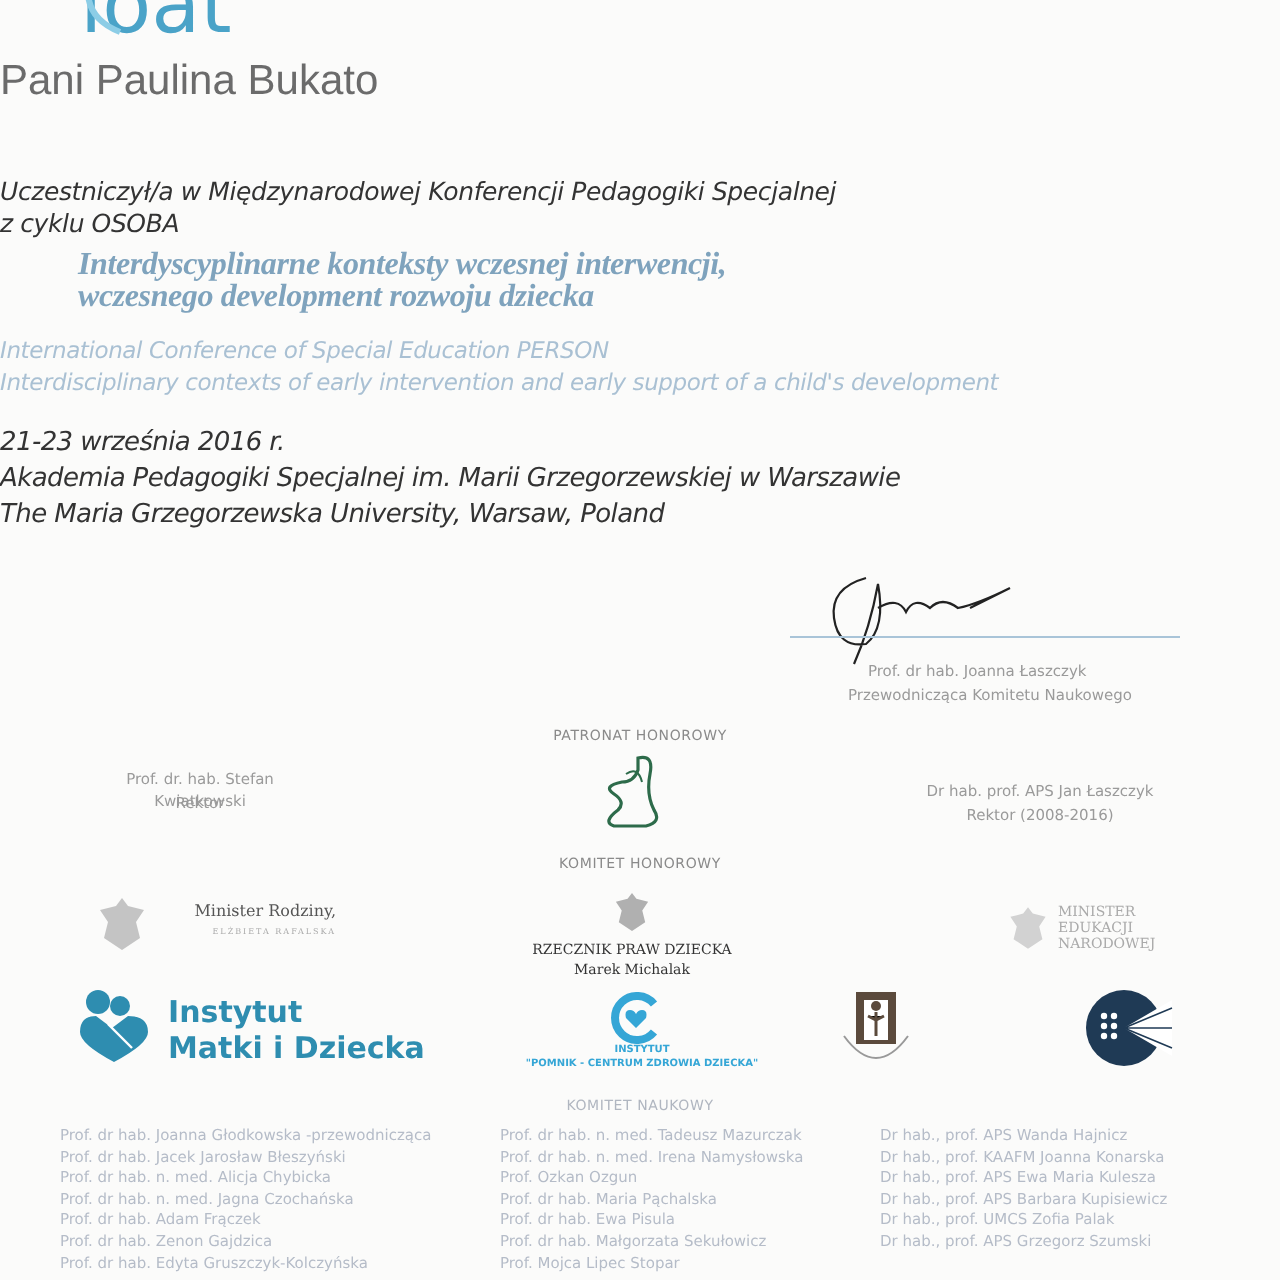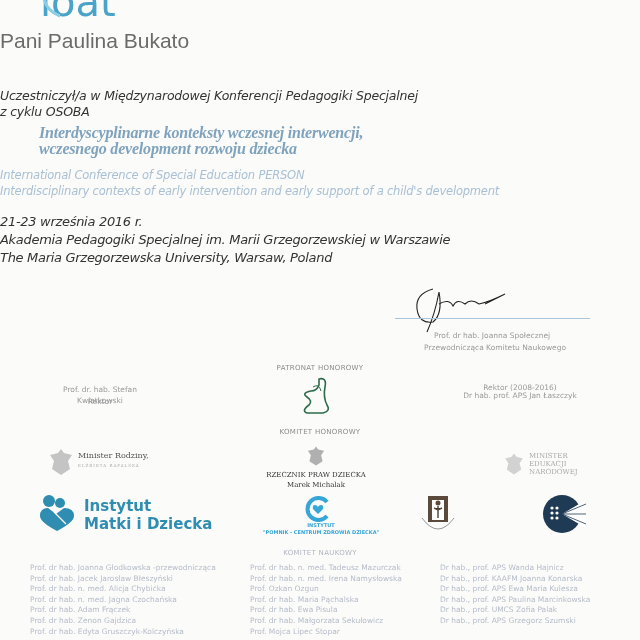--- a/index.html
+++ b/index.html
@@ -38,40 +38,40 @@
 <div class="abs center en-light" style="top:184px;">Interdisciplinary contexts of early intervention and early support of a child's development</div>
 
 <div class="abs center date-it" style="top:214px;">21-23 września 2016 r.</div>
 <div class="abs center date-it" style="top:232px;">Akademia Pedagogiki Specjalnej im. Marii Grzegorzewskiej w Warszawie</div>
 <div class="abs center date-it" style="top:250px;">The Maria Grzegorzewska University, Warsaw, Poland</div>
 
 <svg class="abs" style="left:405px;top:284px;width:110px;height:52px;" viewBox="0 0 110 52">
   <path d="M28 5 Q10 10 12 25 Q14 40 28 38 Q38 30 34 8 Q30 30 22 48 M34 20 Q44 14 48 22 Q52 14 60 20 Q66 14 74 20 Q84 18 100 10 L80 20" stroke="#222" stroke-width="1.1" fill="none"></path>
 </svg>
 <div class="abs sig-line"></div>
-<div class="abs small-grey" style="left:434px;top:330px;">Prof. dr hab. Joanna Społecznej</div>
+<div class="abs small-grey" style="left:434px;top:330px;">Prof. dr hab. Joanna Łaszczyk</div>
 <div class="abs small-grey" style="left:424px;top:342px;">Przewodnicząca Komitetu Naukowego</div>
 
 <div class="abs small-label" style="left:265px;top:364px;width:110px;text-align:center;">PATRONAT HONOROWY</div>
 <svg class="abs" style="left:297px;top:375px;width:40px;height:42px;" viewBox="0 0 40 42">
   <path d="M22 4 Q30 2 28 12 Q26 22 30 30 Q34 36 26 38 L10 38 Q4 36 12 30 Q16 26 10 22 Q4 18 14 16 Q20 16 22 10 Z" stroke="#2d6b4a" stroke-width="1.6" fill="none"></path>
   <path d="M16 12 Q22 8 24 16" stroke="#2d6b4a" stroke-width="1" fill="none"></path>
 </svg>
 <div class="abs small-label" style="left:265px;top:428px;width:110px;text-align:center;">KOMITET HONOROWY</div>
 
 <div class="abs small-grey" style="left:40px;top:384px;width:120px;text-align:center;">Prof. dr. hab. Stefan Kwiatkowski</div>
 <div class="abs small-grey" style="left:40px;top:396px;width:120px;text-align:center;">Rektor</div>
 
 <div class="abs small-grey" style="left:455px;top:390px;width:130px;text-align:center;">Dr hab. prof. APS Jan Łaszczyk</div>
-<div class="abs small-grey" style="left:455px;top:382px;width:130px;text-align:center;">Rektor (2008-2016)</div>
+<div class="abs small-grey" style="left:455px;top:402px;width:130px;text-align:center;">Rektor (2008-2016)</div>
 
 <svg class="abs" style="left:48px;top:447px;width:26px;height:30px;" viewBox="0 0 26 30">
   <path d="M13 2 L16 6 L24 8 L20 14 L22 22 L13 28 L4 22 L6 14 L2 8 L10 6 Z" fill="#c4c4c4"></path>
 </svg>
-<div class="abs serif" style="left:78px;top:451px;font-size:8px;color:#555;text-align:left;width:90px;line-height:10px;">
+<div class="abs serif" style="left:78px;top:451px;font-size:8px;color:#555;text-align:right;width:90px;line-height:10px;">
   <div>Minister Rodziny,</div>
   <div style="font-size:4px;color:#aaa;letter-spacing:1px;">ELŻBIETA RAFALSKA</div>
 </div>
 
 <svg class="abs" style="left:306px;top:445px;width:20px;height:22px;" viewBox="0 0 26 30">
   <path d="M13 2 L16 6 L24 8 L20 14 L22 22 L13 28 L4 22 L6 14 L2 8 L10 6 Z" fill="#b0b0b0"></path>
 </svg>
 <div class="abs serif" style="left:250px;top:470px;width:132px;text-align:center;font-size:7px;color:#333;line-height:10px;">
   <div>RZECZNIK PRAW DZIECKA</div>
   <div>Marek Michalak</div>
@@ -147,16 +147,16 @@
   <div>Prof. dr hab. Maria Pąchalska</div>
   <div>Prof. dr hab. Ewa Pisula</div>
   <div>Prof. dr hab. Małgorzata Sekułowicz</div>
   <div>Prof. Mojca Lipec Stopar</div>
 </div>
 
 <div class="abs list" style="left:440px;top:563px;">
   <div>Dr hab., prof. APS Wanda Hajnicz</div>
   <div>Dr hab., prof. KAAFM Joanna Konarska</div>
   <div>Dr hab., prof. APS Ewa Maria Kulesza</div>
-  <div>Dr hab., prof. APS Paulina Marcinkowska</div>
+  <div>Dr hab., prof. APS Barbara Kupisiewicz</div>
   <div>Dr hab., prof. UMCS Zofia Palak</div>
   <div>Dr hab., prof. APS Grzegorz Szumski</div>
 </div>
 
 </body></html>

